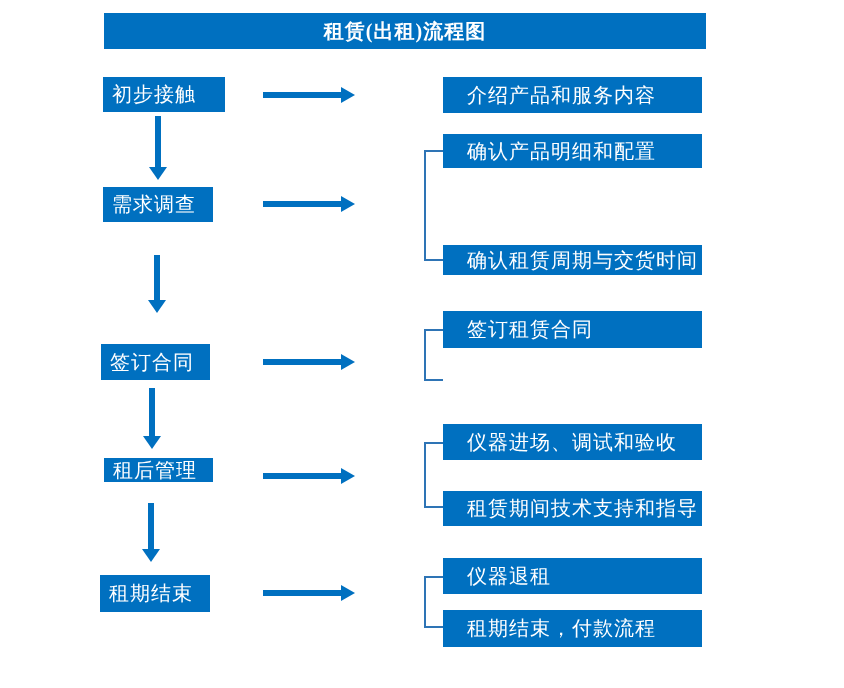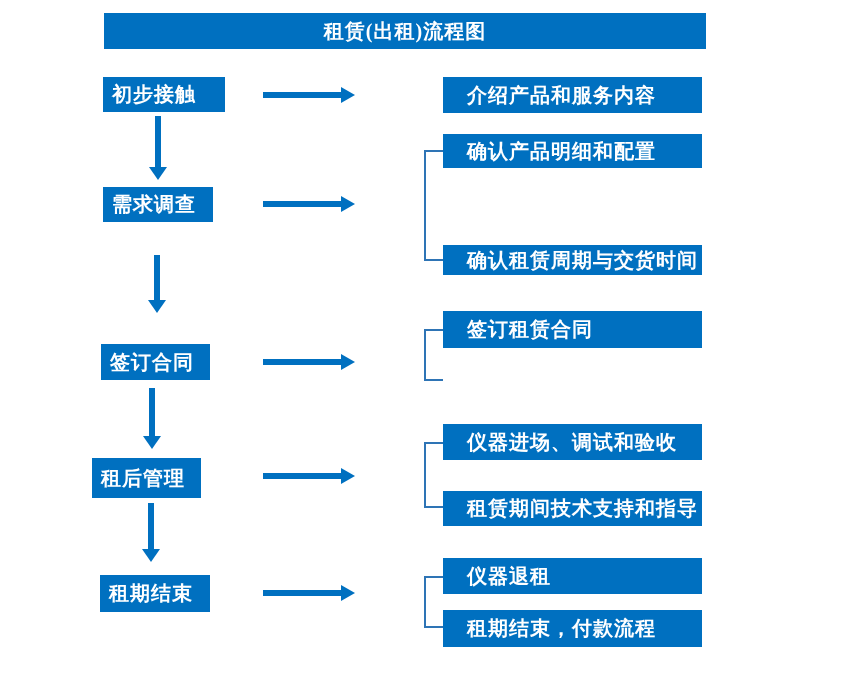--- a/index.html
+++ b/index.html
@@ -15,21 +15,21 @@
   }
   .titlebar{
     position:absolute;left:104px;top:13px;width:602px;height:36px;
     background:var(--primary);color:var(--box-text);
     display:flex;align-items:center;justify-content:center;
     font-size:20px;font-weight:bold;letter-spacing:1px;
   }
   .lbox,.rbox{
     position:absolute;background:var(--primary);color:var(--box-text);
     display:flex;align-items:center;
-    font-size:20px;font-weight:bold;letter-spacing:1px;
+    font-size:20px;font-weight:normal;letter-spacing:1px;
     box-sizing:border-box;white-space:nowrap;
   }
   .lbox{padding-left:9px;}
   .rbox{padding-left:24px;width:259px;}
   
   .harrow{position:absolute;width:92px;height:16px;}
   .harrow .shaft{position:absolute;left:0;top:5px;width:79px;height:6px;background:var(--primary);}
   .harrow .head{position:absolute;right:0;top:0;width:0;height:0;
     border-top:8px solid transparent;border-bottom:8px solid transparent;
     border-left:14px solid var(--primary);}
@@ -48,21 +48,21 @@
 </head>
 <body>
 
 <div class="canvas">
 
   <div class="titlebar">租赁(出租)流程图</div>
 
   <div class="lbox" style="left:103px;top:77px;width:122px;height:35px">初步接触</div>
   <div class="lbox" style="left:103px;top:187px;width:110px;height:35px">需求调查</div>
   <div class="lbox" style="left:101px;top:344px;width:109px;height:36px">签订合同</div>
-  <div class="lbox" style="left:92px;top:458px;width:109px;height:40px">租后管理</div>
+  <div class="lbox" style="left:104px;top:458px;width:109px;height:24px">租后管理</div>
   <div class="lbox" style="left:100px;top:575px;width:110px;height:37px">租期结束</div>
 
   <div class="varrow" style="left:148px;top:116px;height:64px">
     <div class="shaft"></div>
     <div class="head"></div>
   </div>
   <div class="varrow" style="left:147px;top:255px;height:58px">
     <div class="shaft"></div>
     <div class="head"></div>
   </div>

